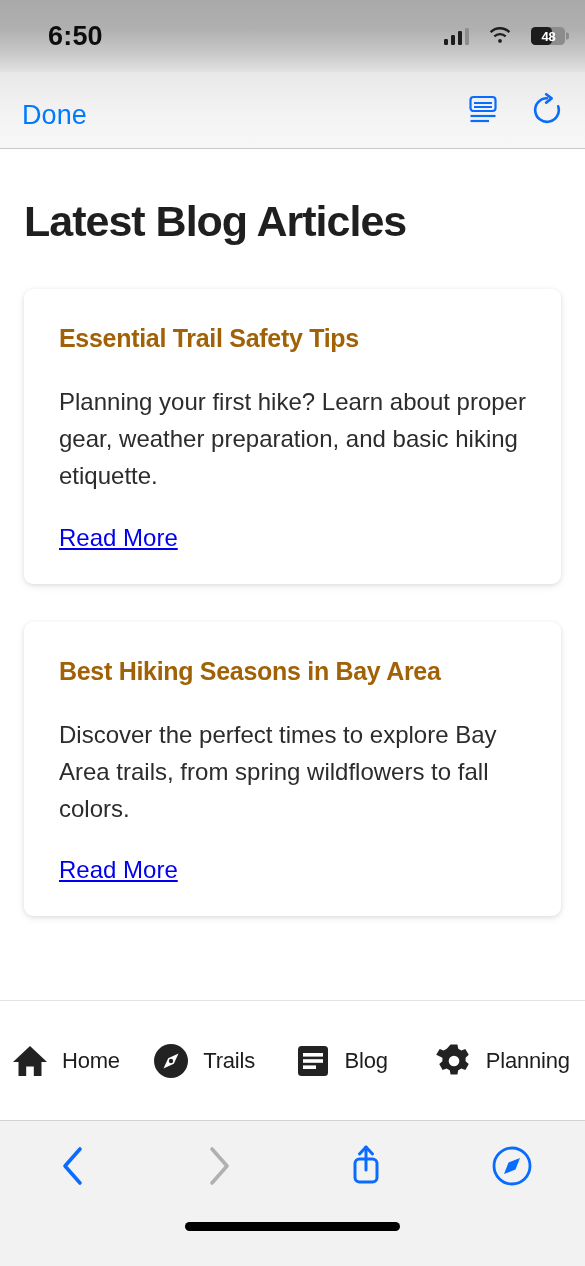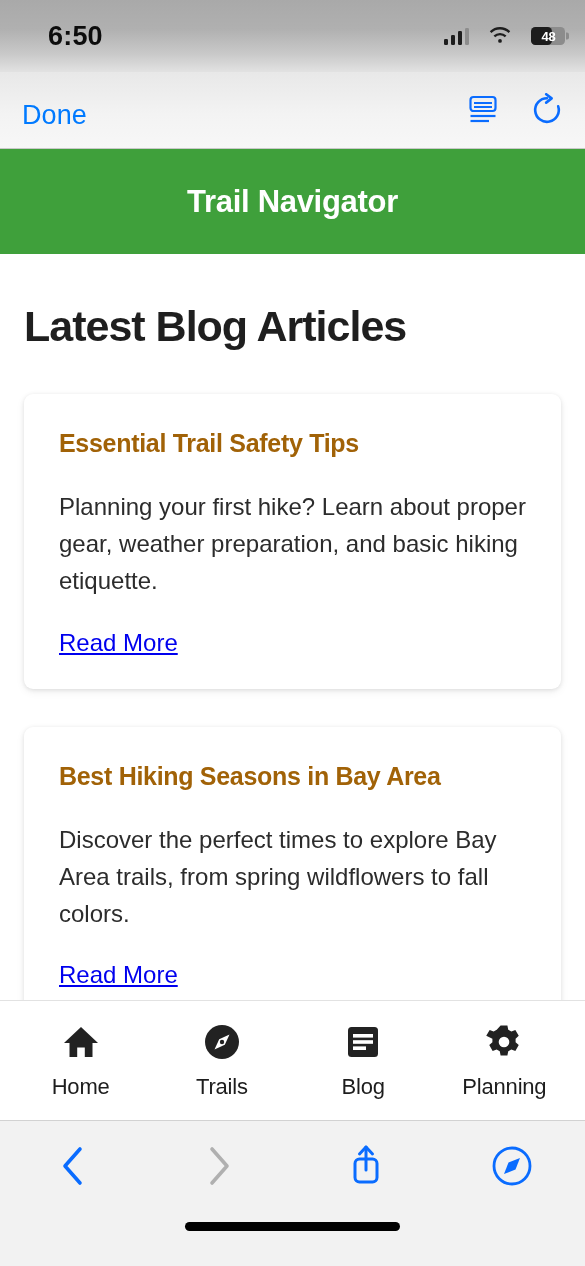--- a/index.html
+++ b/index.html
@@ -232,21 +232,21 @@
     background: #ffffff;
     border-top: 1px solid #e2e2e2;
     display: flex;
     align-items: center;
     justify-content: space-around;
     padding: 0 10px;
   }
   .tab {
     flex: 1 1 0;
     display: flex;
-    flex-direction: column;
+    flex-direction: row;
     align-items: center;
     gap: 12px;
     text-decoration: none;
   }
   .tab-icon {
     width: 40px;
     height: 40px;
     display: flex;
     align-items: center;
     justify-content: center;
@@ -333,23 +333,20 @@
         <svg width="34" height="34" viewBox="0 0 34 34">
           <path d="M17 5.2a11.8 11.8 0 1 0 11.2 8.1" fill="none" stroke="#0a6cff" stroke-width="2.6" stroke-linecap="round"></path>
           <path d="M16.2 1.2L21.6 5.4 16.2 9.6" fill="none" stroke="#0a6cff" stroke-width="2.6" stroke-linecap="round" stroke-linejoin="round"></path>
         </svg>
       </div>
     </div>
   </div>
 
   <div class="webview">
 
-    <div class="site-header">
-      <h1>Trail Navigator</h1>
-    </div>
 
     <div class="page-body">
       <h2 class="page-title">Latest Blog Articles</h2>
 
       <div class="cards">
 
         <div class="card">
           <div class="card-title">Essential Trail Safety Tips</div>
           <div class="card-text">Planning your first hike? Learn about proper gear, weather preparation, and basic hiking etiquette.</div>
           <a class="card-link" href="#">Read More</a>

